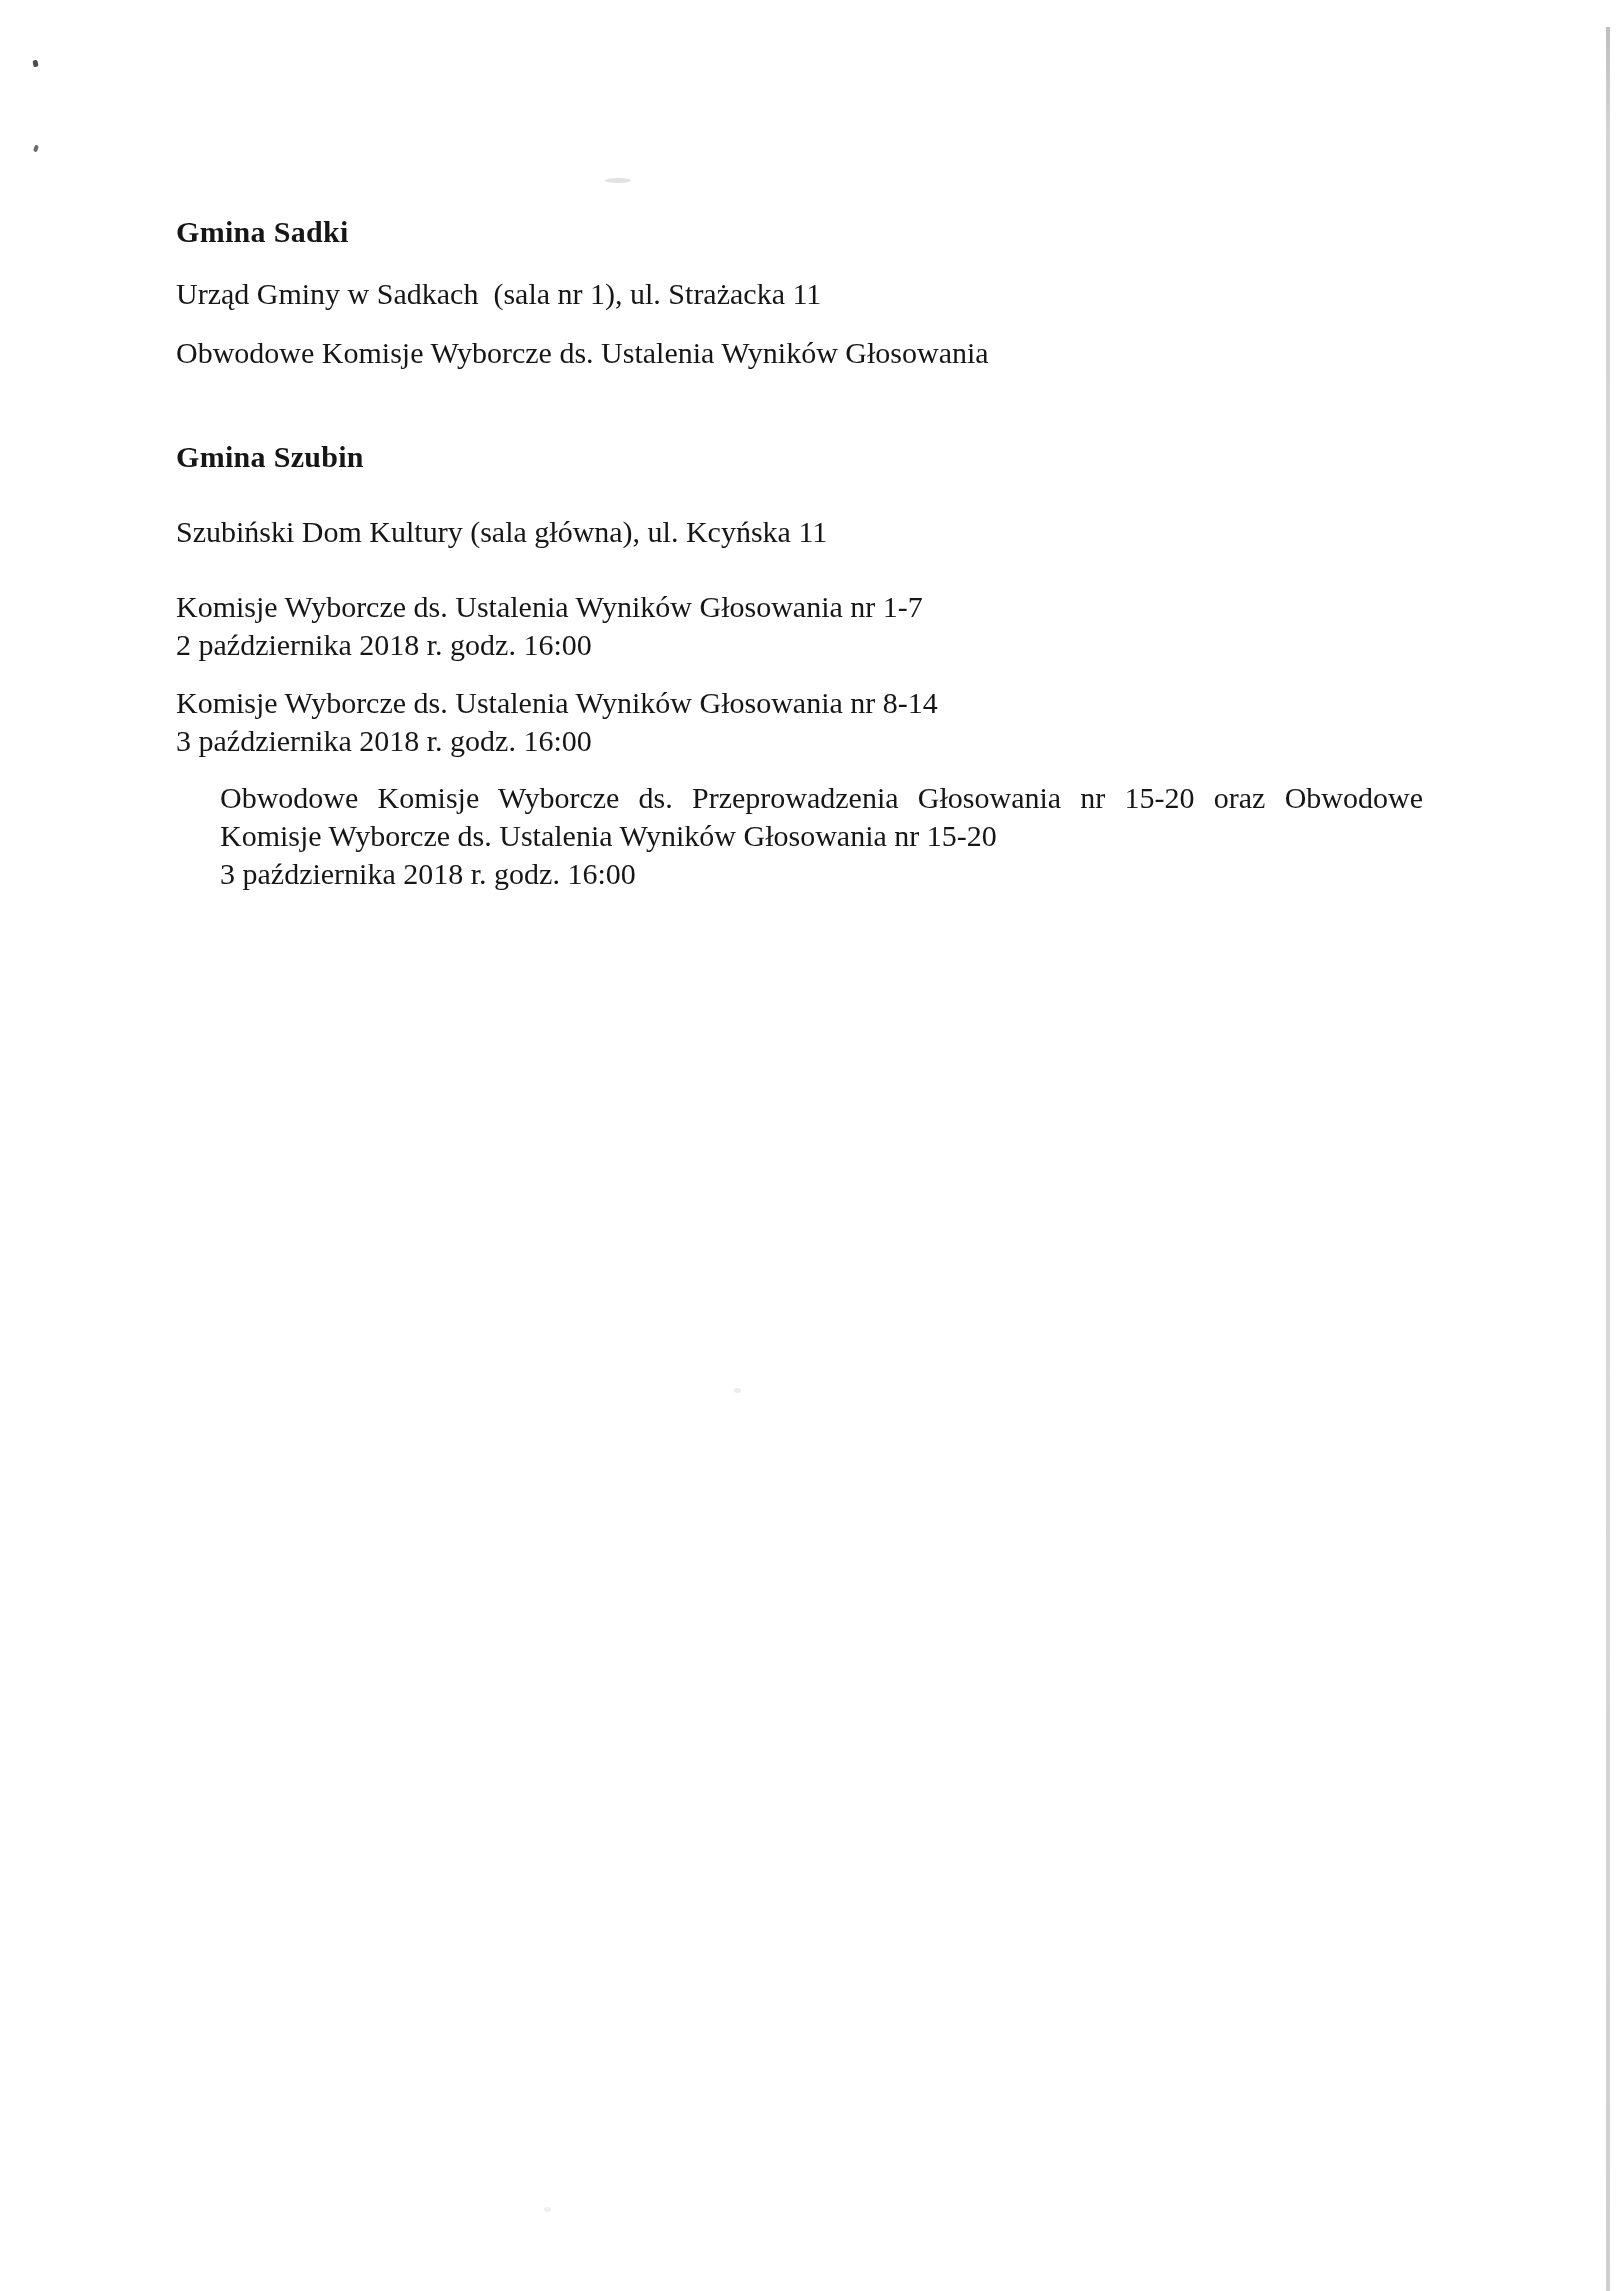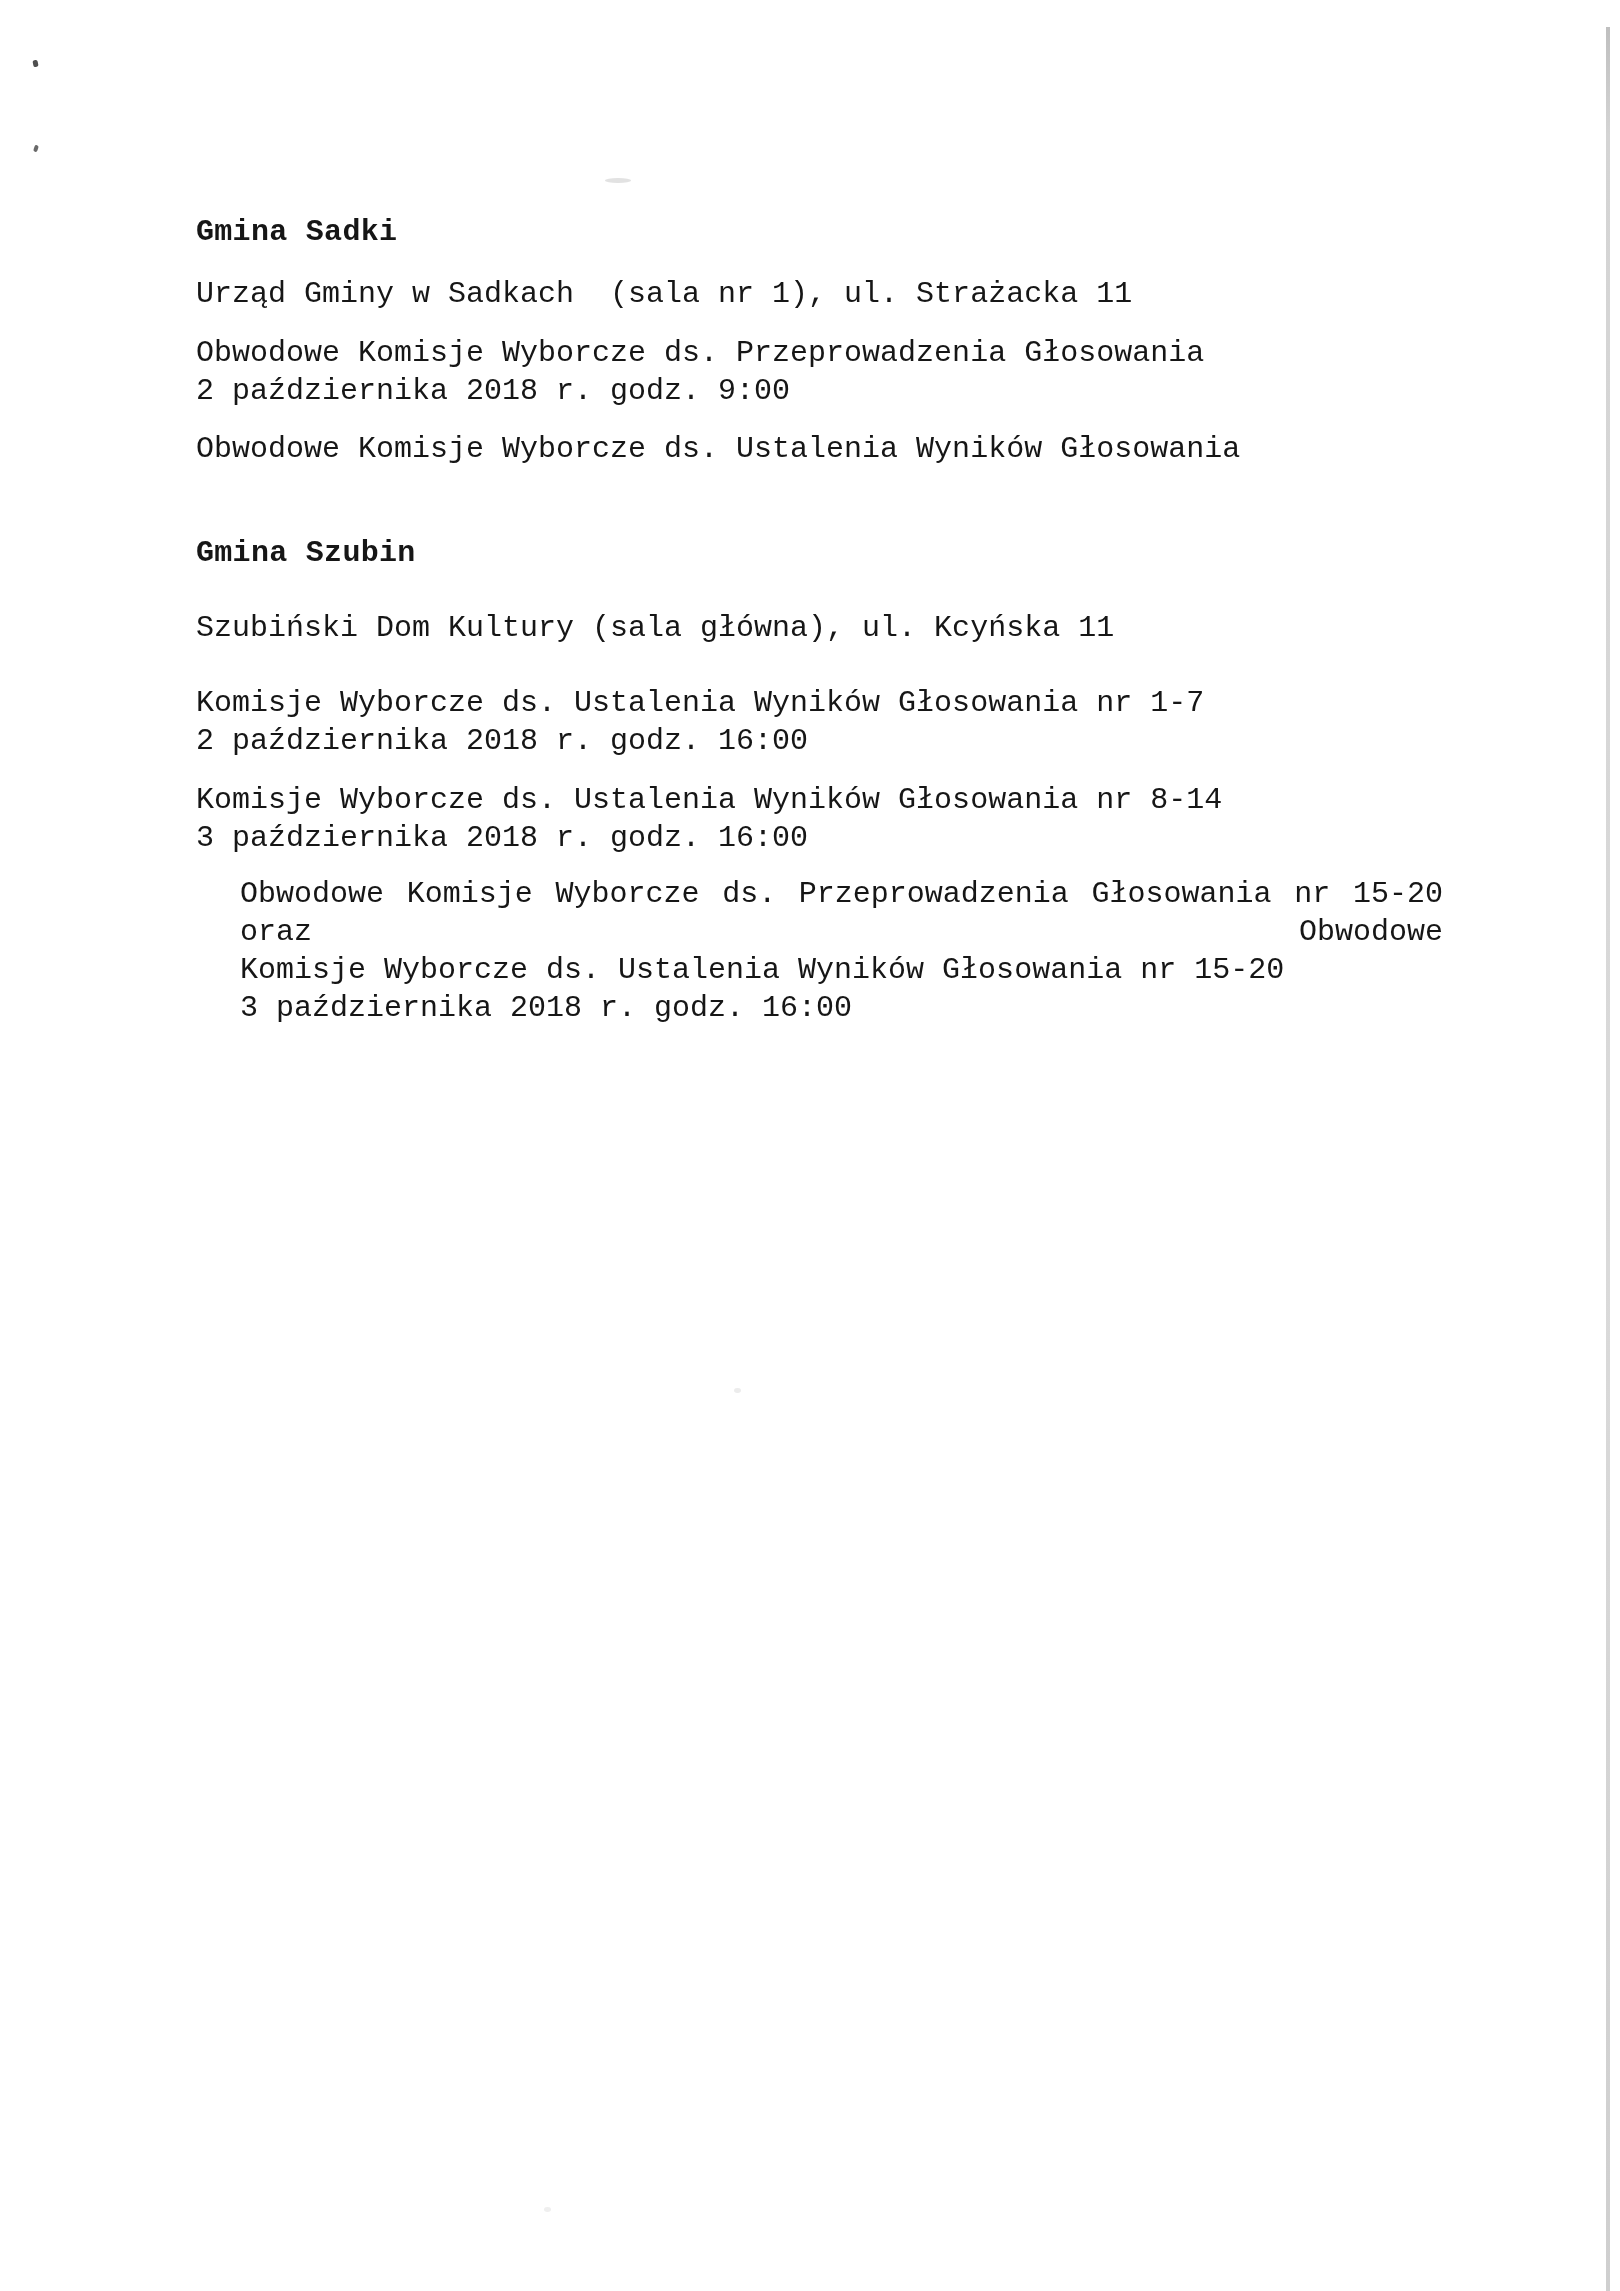--- a/index.html
+++ b/index.html
@@ -13,24 +13,24 @@
     position: relative;
     overflow: hidden;
   }
   .page {
     position: absolute;
     inset: 0;
     background: #ffffff;
   }
   .content {
     position: absolute;
-    left: 196px;
+    left: 176px;
     top: 213px;
     width: 1247px;
-    font-family: Liberation Mono, monospace;
+    font-family: Liberation Serif, serif;
     font-size: 30px;
     line-height: 38px;
     color: #161616;
   }
   .heading {
     font-weight: bold;
     letter-spacing: 0.3px;
   }
   .venue {
     white-space: pre-wrap;
@@ -76,24 +76,20 @@
   <span class="artifact smudge-2"></span>
   <span class="artifact smudge-3"></span>
   <span class="artifact edge-line"></span>
 
   <div class="content">
 
     <section>
       <div class="heading">Gmina Sadki</div>
       <div class="venue mt-40">Urząd Gminy w Sadkach  (sala nr 1), ul. Strażacka 11</div>
 
-      <div class="entry mt-21">
-        <div class="line">Obwodowe Komisje Wyborcze ds. Przeprowadzenia Głosowania</div>
-        <div class="line">2 października 2018 r. godz. 9:00</div>
-      </div>
 
       <div class="entry mt-21">
         <div class="line">Obwodowe Komisje Wyborcze ds. Ustalenia Wyników Głosowania</div>
       </div>
     </section>
 
     <section>
       <div class="heading mt-71">Gmina Szubin</div>
       <div class="venue mt-38">Szubiński Dom Kultury (sala główna), ul. Kcyńska 11</div>
 

